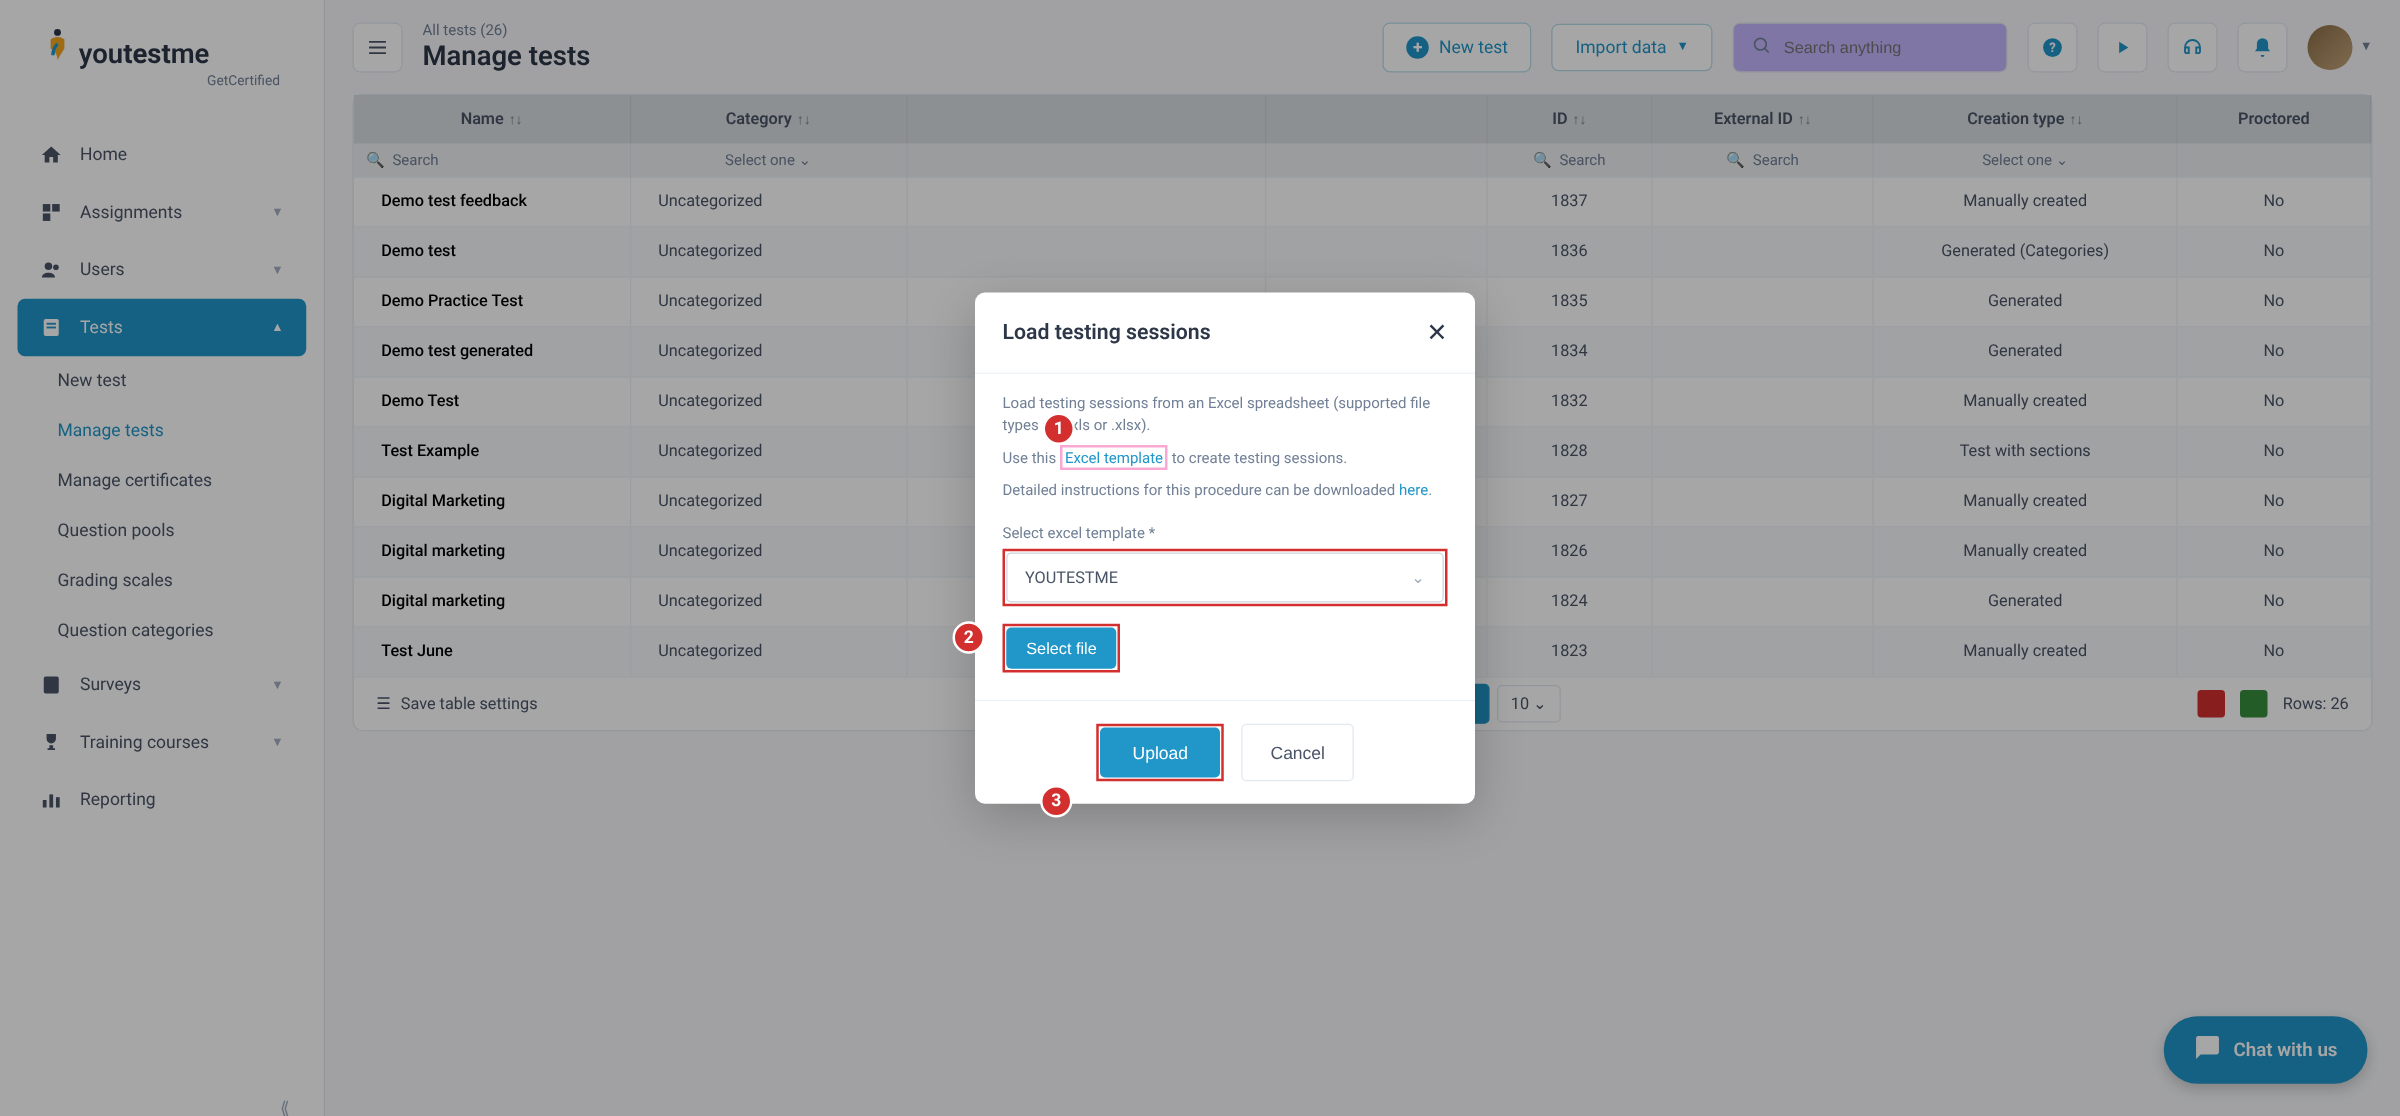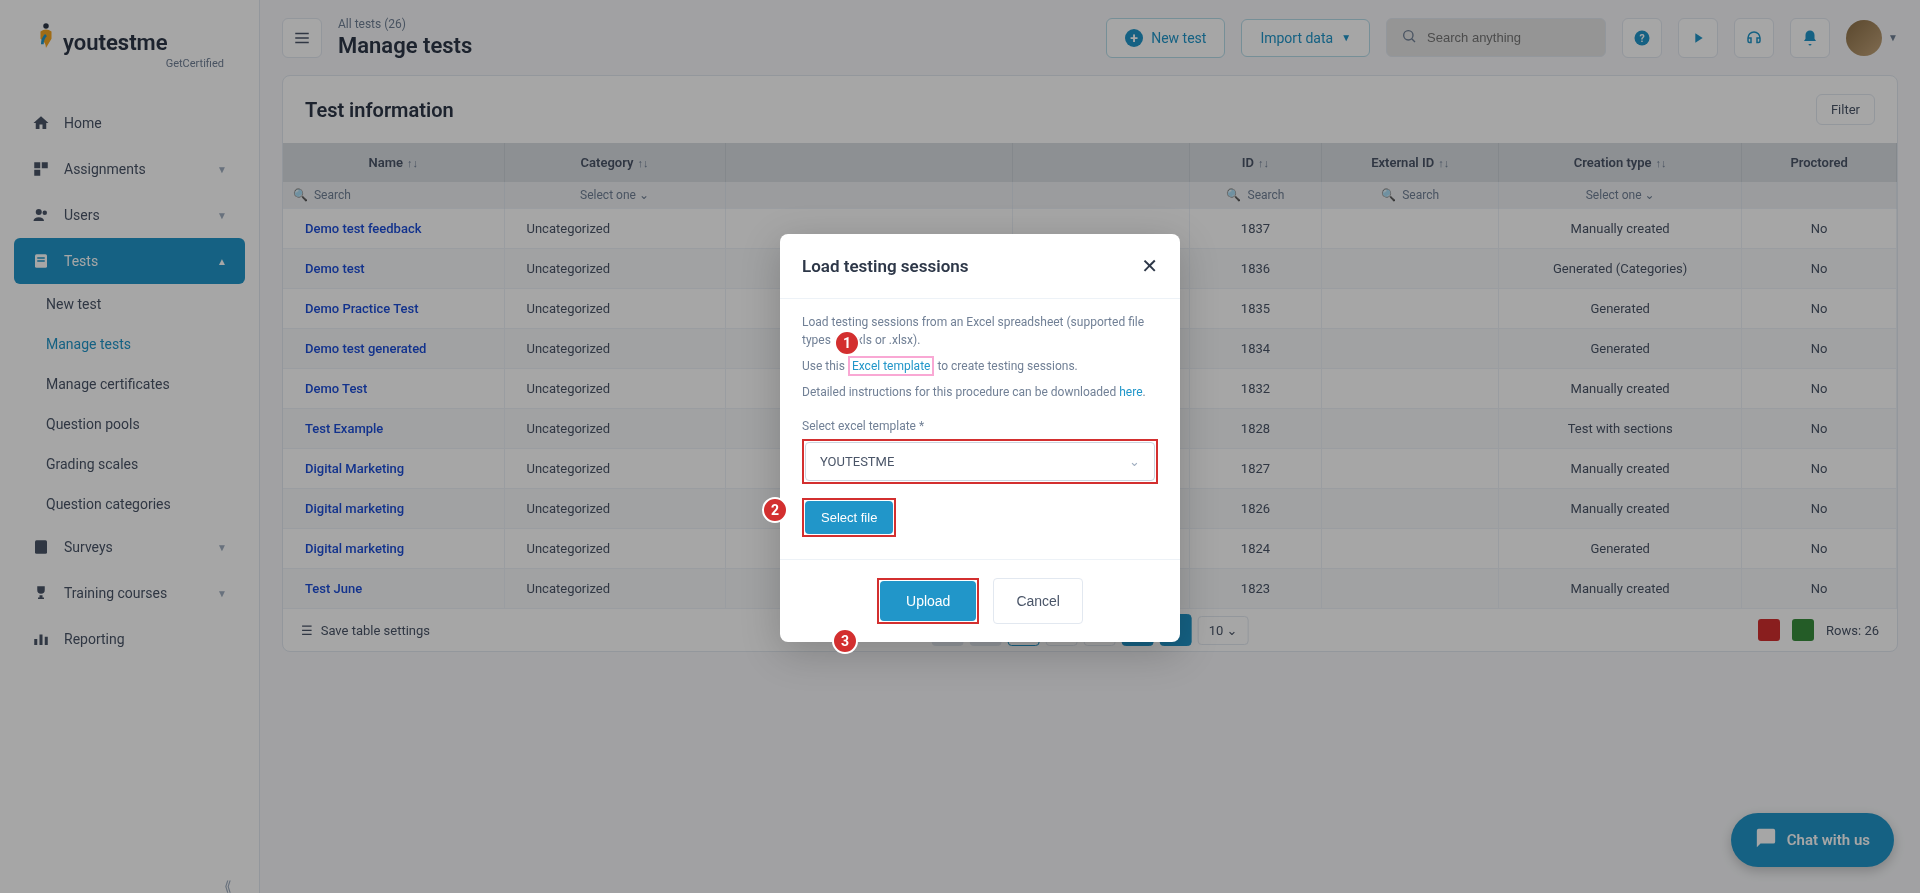--- a/index.html
+++ b/index.html
@@ -24,21 +24,21 @@
 
 
 .top { position: absolute; left: 260px; top: 0; right: 0; height: 75px; display: flex; align-items: center; padding: 0 22px; gap: 16px; }
 .hamburger { width: 40px; height: 40px; border: 1px solid #e2e8f0; border-radius: 6px; display: flex; align-items: center; justify-content: center; cursor: pointer; background: #fff; }
 .title-block .breadcrumb { font-size: 12px; color: #718096; }
 .title-block .page-title { font-size: 22px; font-weight: 600; color: #2d3748; margin-top: 2px; }
 .top-spacer { flex: 1; }
 .btn { display: inline-flex; align-items: center; gap: 8px; padding: 10px 18px; border-radius: 6px; font-size: 14px; cursor: pointer; }
 .btn-outline { border: 1px solid #b6dce9; color: #2196c9; background: #fff; }
 .btn-link { color: #2196c9; border: 1px solid #b6dce9; background: #fff; }
-.search-box { display: flex; align-items: center; gap: 10px; border: 1px solid #e2e8f0; border-radius: 6px; padding: 9px 14px; width: 220px; background: #e5e5e5; }
+.search-box { display: flex; align-items: center; gap: 10px; border: 1px solid #e2e8f0; border-radius: 6px; padding: 9px 14px; width: 220px; background: #c4b5fd; }
 .search-box input { border: none; outline: none; font-size: 13px; color: #4a5568; width: 100%; background: transparent; }
 .top-icon { width: 40px; height: 40px; border: 1px solid #e2e8f0; border-radius: 6px; display: flex; align-items: center; justify-content: center; cursor: pointer; color: #2196c9; background: #fff; }
 .avatar { width: 36px; height: 36px; border-radius: 50%; background: linear-gradient(135deg, #8b6f47, #c4a57b); display: inline-block; }
 .avatar-wrap { display: flex; align-items: center; gap: 6px; cursor: pointer; }
 
 
 .main { position: absolute; left: 260px; top: 75px; right: 0; bottom: 0; padding: 0 22px 22px; }
 .description { font-size: 12px; color: #718096; padding: 20px 6px 16px; }
 .panel { background: #fff; border: 1px solid #e2e8f0; border-radius: 8px; }
 .panel-header { display: flex; align-items: center; padding: 18px 22px; }
@@ -48,21 +48,21 @@
 
 table { width: 100%; border-collapse: collapse; }
 thead th { background: #d9dde2; padding: 12px 10px; text-align: center; font-size: 13px; font-weight: 600; color: #4a5568; border-right: 1px solid #cbd1d8; }
 thead th:first-child { text-align: center; }
 .filter-row td { background: #eef0f3; padding: 6px 10px; text-align: center; border-right: 1px solid #e2e8f0; font-size: 12px; color: #718096; }
 .filter-row .search-cell { display: flex; align-items: center; gap: 6px; justify-content: flex-start; }
 tbody tr { border-top: 1px solid #edf2f7; }
 tbody tr:nth-child(even) { background: #f7f9fb; }
 tbody td { padding: 12px 10px; font-size: 13px; text-align: center; border-right: 1px solid #edf2f7; }
 tbody td.name-cell { text-align: left; padding-left: 22px; }
-tbody td.name-cell a { color: #1d4ed8; text-decoration: none; font-weight: 500; }
+tbody td.name-cell a { color: #000000; text-decoration: none; font-weight: 500; }
 tbody td.cat-cell { text-align: left; padding-left: 22px; }
 .sort-icon { font-size: 11px; margin-left: 4px; color: #718096; }
 .badge-published { background: #d4f5d4; color: #4caf50; padding: 4px 12px; border-radius: 4px; font-size: 12px; font-weight: 600; }
 
 
 .table-footer { display: flex; align-items: center; padding: 10px 18px; border-top: 1px solid #edf2f7; }
 .save-settings { display: flex; align-items: center; gap: 8px; font-size: 13px; color: #4a5568; cursor: pointer; }
 .pager { position: absolute; left: 50%; transform: translateX(-50%); display: flex; gap: 6px; align-items: center; }
 .pager-btn { width: 32px; height: 32px; border: 1px solid #e2e8f0; border-radius: 4px; display: flex; align-items: center; justify-content: center; cursor: pointer; font-size: 13px; background: #fff; }
 .pager-btn.disabled { background: #e2e8f0; color: #a0aec0; cursor: default; }
@@ -251,24 +251,20 @@
       </svg>
     </div>
   <div class="avatar-wrap">
     <span class="avatar"></span>
     <span style="font-size:10px;color:#718096;">▼</span>
   </div>
 </div>
 
 <div class="main">
   <div class="panel">
-    <div class="panel-header">
-      <h2>Test information</h2>
-      <div class="filter-btn">Filter</div>
-    </div>
     <table>
       <thead>
         <tr>
           <th style="width:200px;"><span>Name</span><span class="sort-icon">↑↓</span></th>
           <th style="width:200px;"><span>Category</span><span class="sort-icon">↑↓</span></th>
           <th style="width:260px;"></th>
           <th style="width:160px;"></th>
           <th style="width:120px;"><span>ID</span><span class="sort-icon">↑↓</span></th>
           <th style="width:160px;"><span>External ID</span><span class="sort-icon">↑↓</span></th>
           <th style="width:220px;"><span>Creation type</span><span class="sort-icon">↑↓</span></th>

